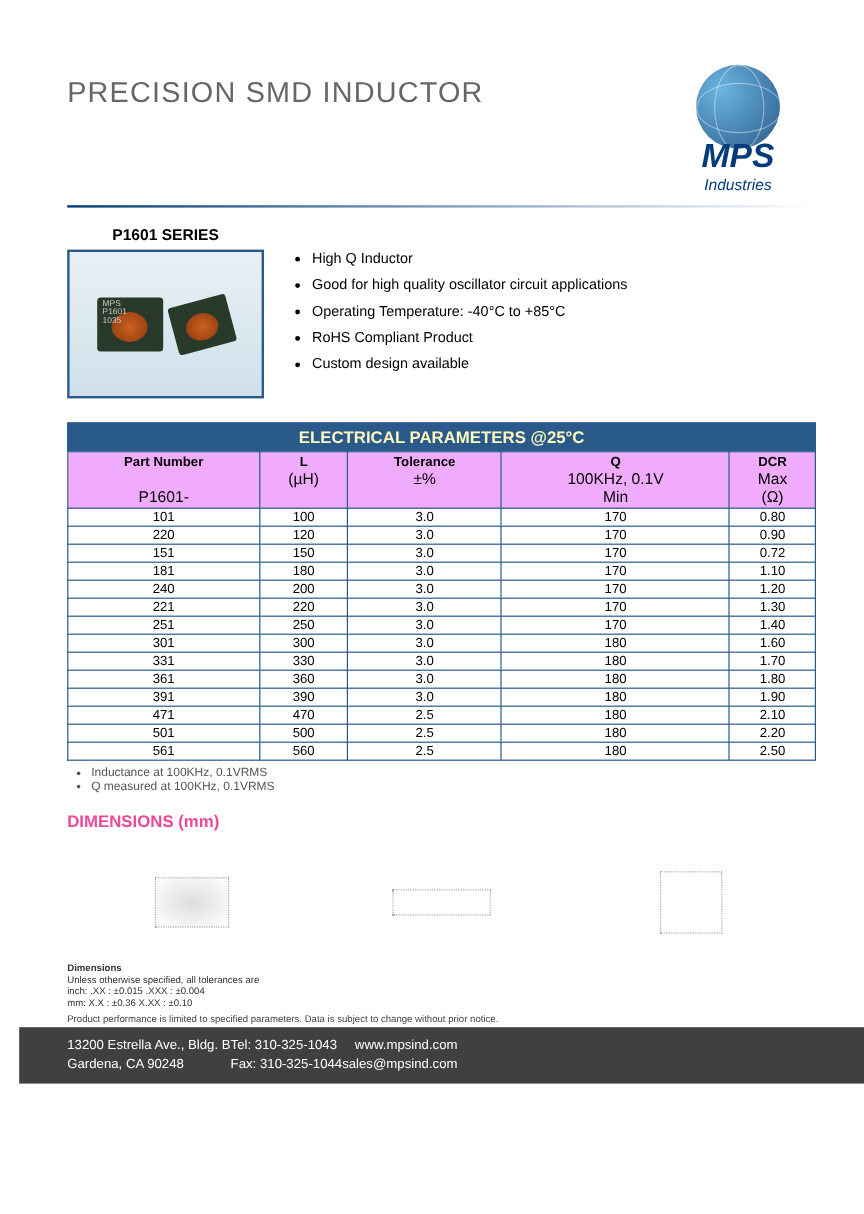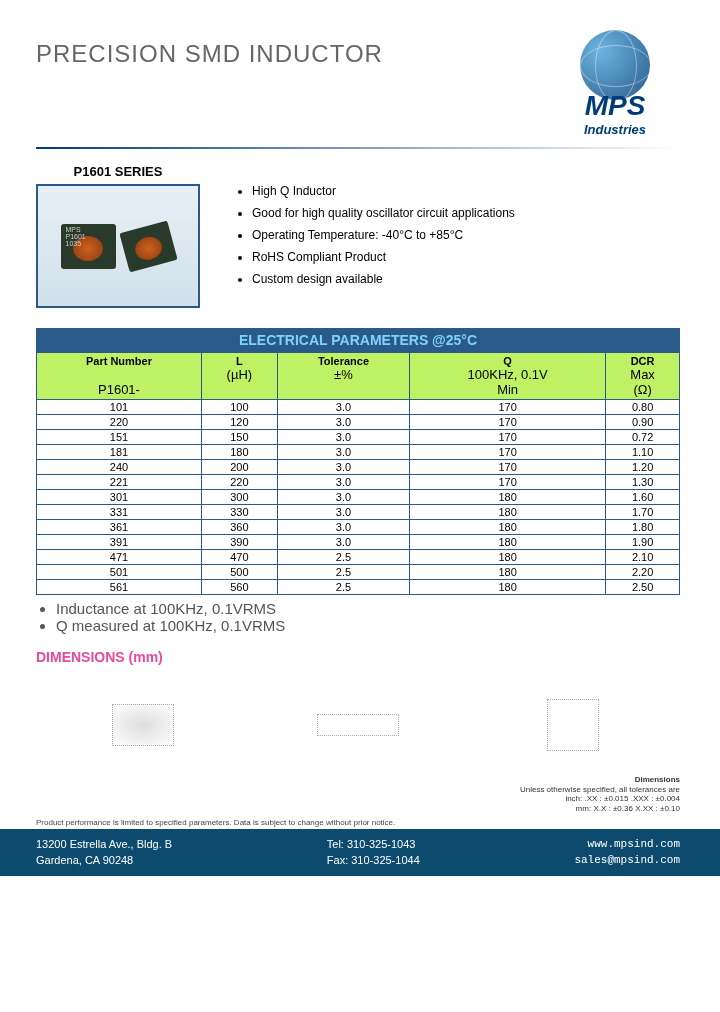--- a/index.html
+++ b/index.html
@@ -4,22 +4,23 @@
 <style>
   body {
     margin: 0;
     padding: 0;
     font-family: Arial, sans-serif;
     background: #fff;
     width: 720px;
     color: #000;
   }
   .page {
-    padding: 30px 40px 0 36px;
+    padding: 30px 40px 0 56px;
     position: relative;
+    margin-top: 24px;
   }
   .header {
     display: flex;
     justify-content: space-between;
     align-items: flex-start;
     margin-bottom: 10px;
   }
   .title {
     font-size: 24px;
     font-weight: normal;
@@ -58,30 +59,29 @@
     font-style: italic;
     color: #003b7a;
     margin-top: -10px;
     position: relative;
     z-index: 1;
   }
   .logo-sub {
     font-size: 13px;
     font-style: italic;
     color: #003b7a;
-    font-weight: bold;
   }
   .hr-line {
     height: 2px;
     background: linear-gradient(to right, #003b7a, #fff);
     margin: 5px 0 15px 0;
   }
   .top-block {
     display: flex;
-    gap: 32px;
+    gap: 20px;
     margin-bottom: 20px;
   }
   .series-label {
     text-align: center;
     font-weight: bold;
     font-size: 13px;
     margin-bottom: 5px;
   }
   .product-image {
     width: 160px;
@@ -125,52 +125,52 @@
   .features ul {
     margin: 0;
     padding-left: 20px;
     list-style: disc;
   }
   .features li {
     margin-bottom: 8px;
   }
   .table-header {
     background: #2a5a8a;
-    color: #7dd3fc;
+    color: #fef9c3;
     text-align: center;
     font-weight: bold;
     font-size: 14px;
     padding: 3px;
     border: 1px solid #2a5a8a;
   }
   table {
     width: 100%;
     border-collapse: collapse;
     font-size: 11px;
   }
   th {
-    background: #bef264;
+    background: #f0abfc;
     border: 1px solid #2a5a8a;
     padding: 2px 4px;
     font-weight: bold;
     text-align: center;
     vertical-align: top;
   }
   th .sub {
     font-weight: normal;
     font-size: 13px;
   }
   td {
     border: 1px solid #2a5a8a;
     padding: 1px 4px;
     text-align: center;
     font-size: 11px;
   }
   .table-notes {
-    font-size: 15px;
+    font-size: 10px;
     color: #555;
     margin-top: 5px;
     padding-left: 10px;
   }
   .table-notes li {
     list-style: disc;
     margin-left: 10px;
   }
   .dim-title {
     font-size: 14px;
@@ -192,43 +192,41 @@
     align-items: center;
     justify-content: center;
   }
   .drawing-shape {
     width: 60px;
     height: 40px;
     border: 1px dotted #aaa;
     display: inline-block;
   }
   .dim-note {
-    text-align: right;
     font-size: 8px;
     color: #333;
     margin-bottom: 5px;
     line-height: 1.2;
   }
   .dim-note b { font-weight: bold; }
   .disclaimer {
     font-size: 8px;
     color: #444;
     margin-bottom: 2px;
   }
   .footer {
-    background: #0c4a6e;
+    background: #404040;
     color: #fff;
     padding: 8px 40px;
     display: flex;
-    justify-content: space-between;
     font-size: 11px;
     margin: 0 -40px;
   }
   .footer div { line-height: 1.4; }
-  .footer .right { text-align: right; font-family: Liberation Mono, monospace; }
+  .footer .right { text-align: right; }
 </style>
 </head>
 <body>
 
 <div class="page">
   <div class="header">
     <div class="title">PRECISION SMD  INDUCTOR</div>
     <div class="logo">
       <div class="globe"></div>
       <div class="logo-text">MPS</div>
@@ -324,20 +322,27 @@
           <td>1.20</td>
         </tr>
         <tr>
           <td>221</td>
           <td>220</td>
           <td>3.0</td>
           <td>170</td>
           <td>1.30</td>
         </tr>
         <tr>
+          <td>251</td>
+          <td>250</td>
+          <td>3.0</td>
+          <td>170</td>
+          <td>1.40</td>
+        </tr>
+        <tr>
           <td>301</td>
           <td>300</td>
           <td>3.0</td>
           <td>180</td>
           <td>1.60</td>
         </tr>
         <tr>
           <td>331</td>
           <td>330</td>
           <td>3.0</td>

